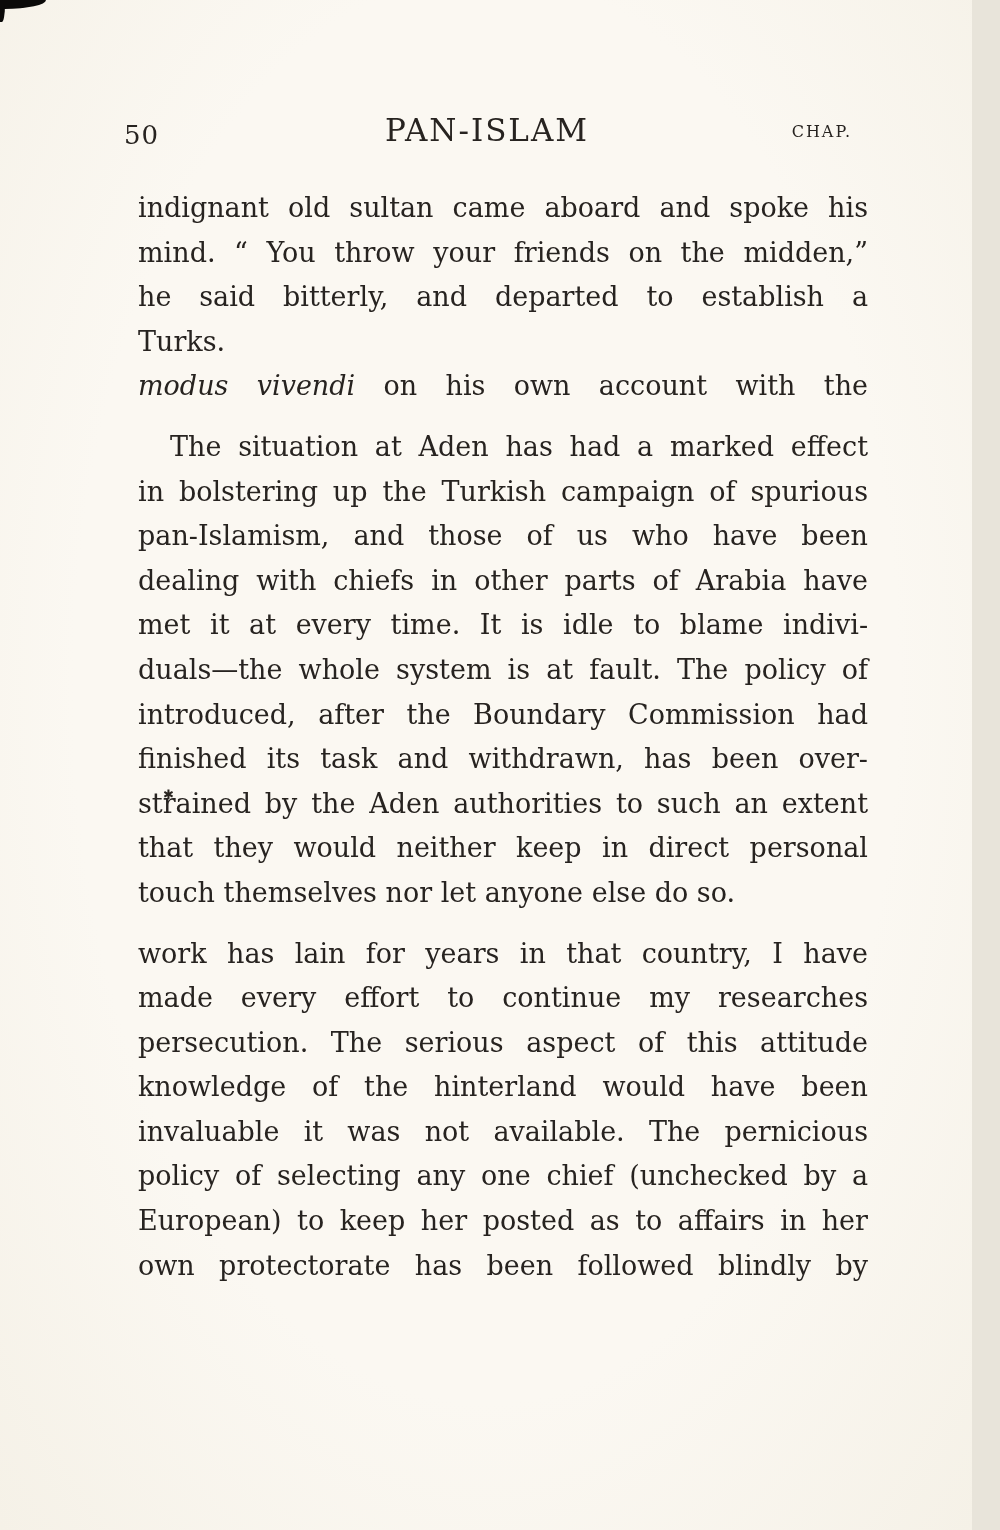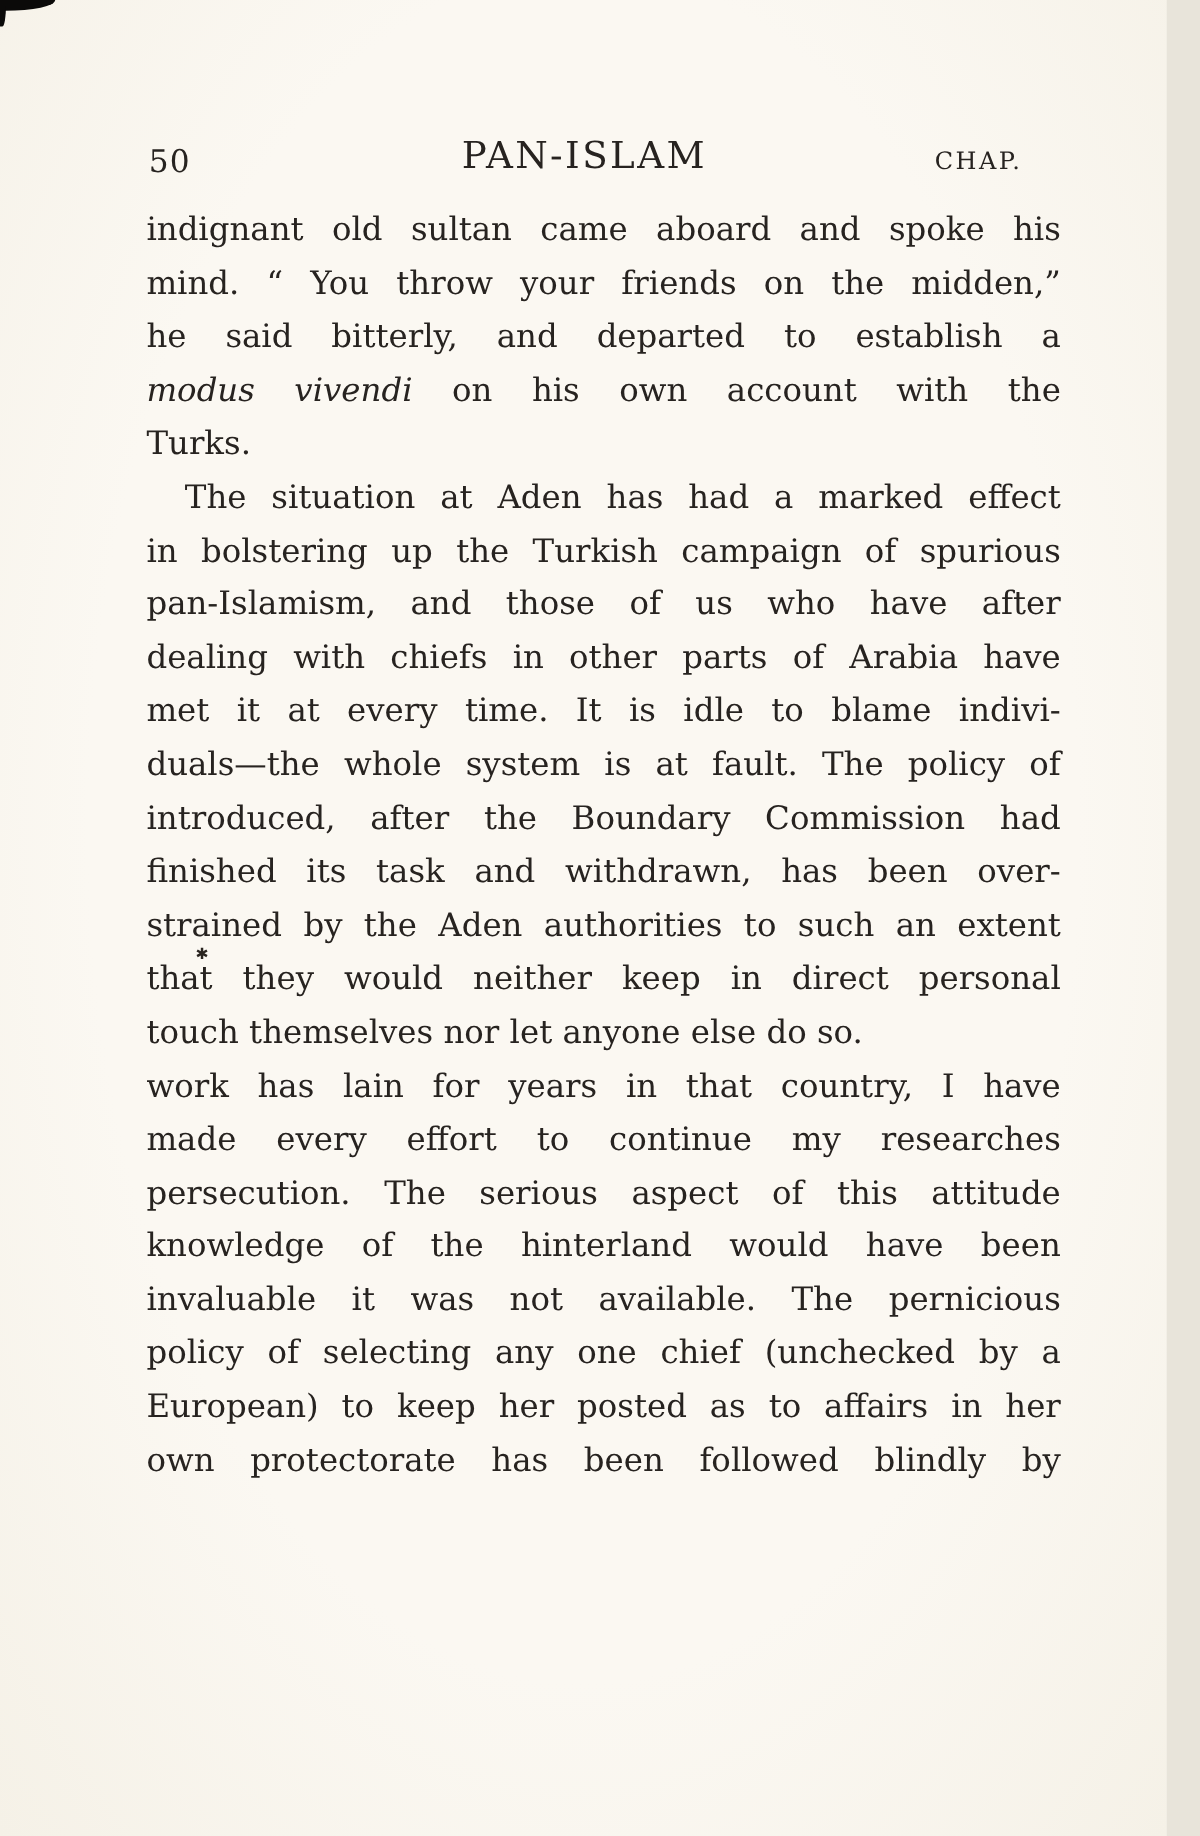--- a/index.html
+++ b/index.html
@@ -39,30 +39,30 @@
     position: absolute; left: 2px; top: 8px;
     font-size: 26px; letter-spacing: 1px;
   }
   .running-title {
     position: absolute; left: 0; right: 0; top: 0;
     text-align: center;
     font-size: 31px; letter-spacing: 2px;
   }
   .chapter-header {
     position: absolute; right: 0; top: 10px;
-    font-size: 20px; letter-spacing: 2px;
+    font-size: 16px; letter-spacing: 2px;
   }
   .text-body {
     position: absolute;
     top: 170px; left: 122px;
     width: 762px;
     font-size: 27px;
     line-height: 44.6px;
   }
-  .paragraph { margin: 0; }
+  .paragraph { margin: 16px; }
   .line {
     text-align: justify;
     text-align-last: justify;
     height: 44.6px;
     white-space: normal;
   }
   .line.no-just { text-align-last: left; }
   .line.indent { text-indent: 32px; }
   .italic { font-style: italic; }
   .artifact-mark {
@@ -86,27 +86,27 @@
     <span class="chapter-header">CHAP.</span>
   </div>
 
   <span class="artifact-mark">✱</span>
 
   <div class="text-body">
       <div class="paragraph">
         <div class="line"><span>indignant old sultan came aboard and spoke his</span></div>
         <div class="line"><span>mind.  “ You throw your friends on the midden,”</span></div>
         <div class="line"><span>he said bitterly, and departed to establish a</span></div>
+        <div class="line no-just"><span>Turks.</span></div>
         <div class="line"><span class="italic">modus vivendi</span><span> on his own account with the</span></div>
-        <div class="line no-just"><span>Turks.</span></div>
       </div>
       <div class="paragraph">
         <div class="line indent"><span>The situation at Aden has had a marked effect</span></div>
         <div class="line"><span>in bolstering up the Turkish campaign of spurious</span></div>
-        <div class="line"><span>pan-Islamism, and those of us who have after</span></div>
+        <div class="line"><span>pan-Islamism, and those of us who have been</span></div>
         <div class="line"><span>dealing with chiefs in other parts of Arabia have</span></div>
         <div class="line"><span>met it at every time.  It is idle to blame indivi-</span></div>
         <div class="line"><span>duals—the whole system is at fault. The policy of</span></div>
         <div class="line"><span>introduced, after the Boundary Commission had</span></div>
         <div class="line"><span>finished its task and withdrawn, has been over-</span></div>
         <div class="line"><span>strained by the Aden authorities to such an extent</span></div>
         <div class="line"><span>that they would neither keep in direct personal</span></div>
         <div class="line no-just"><span>touch themselves nor let anyone else do so.</span></div>
       </div>
       <div class="paragraph">

